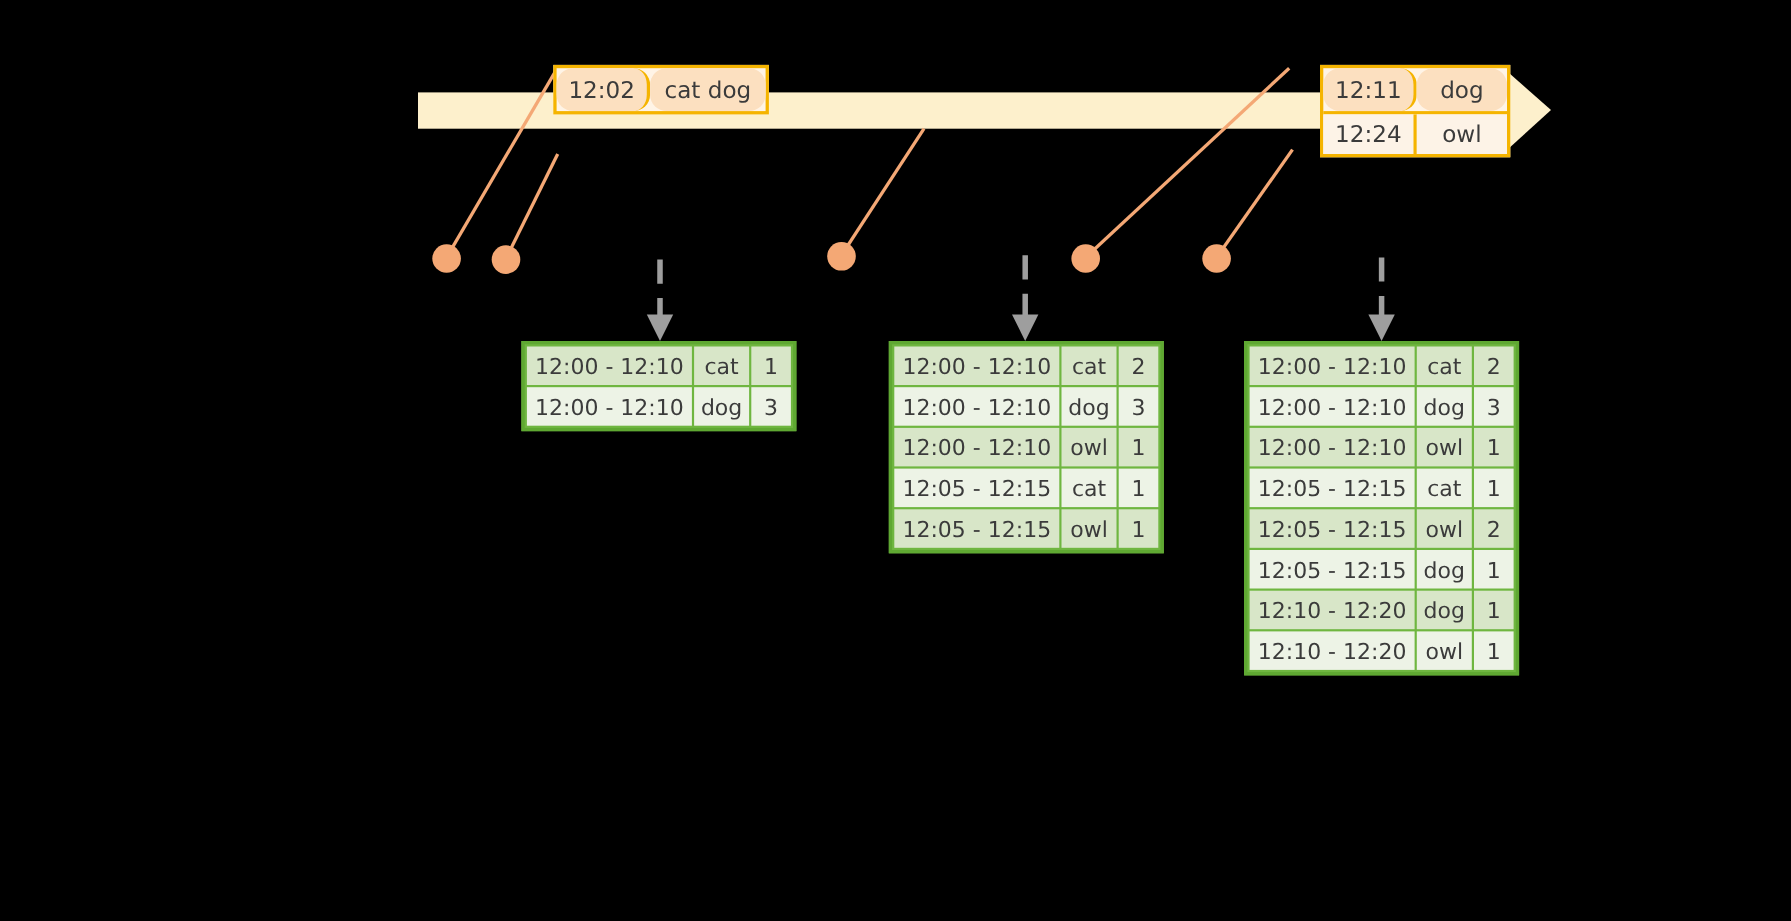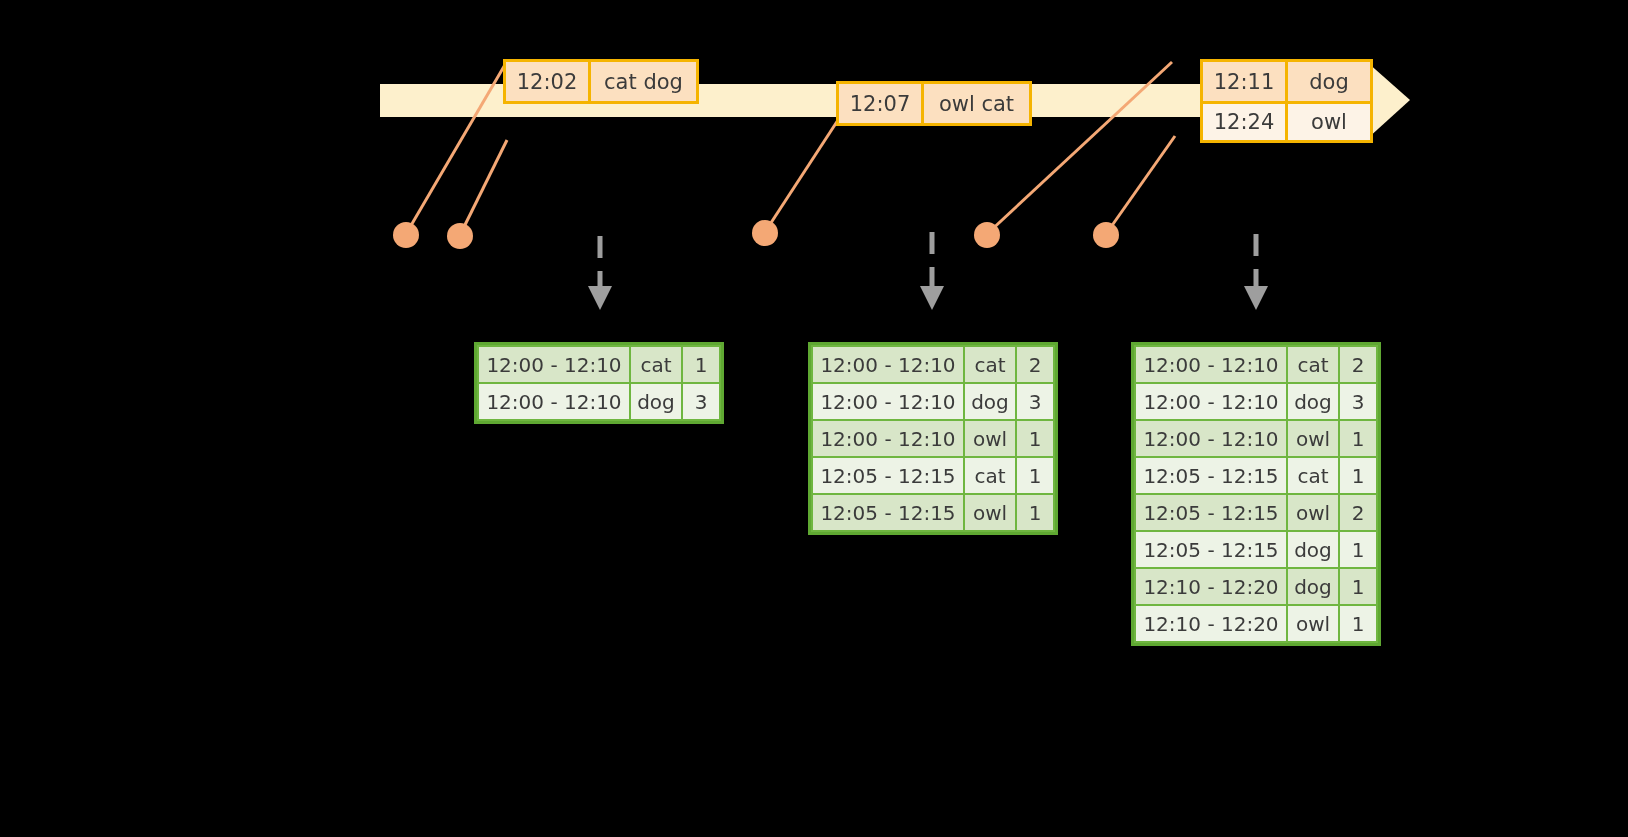--- a/index.html
+++ b/index.html
@@ -6,29 +6,29 @@
   body{width:1628px;height:837px;position:relative;overflow:hidden;
        font-family:"DejaVu Sans","Liberation Sans",sans-serif;}
   .stage{position:absolute;left:0;top:0;width:1628px;height:837px;}
   svg.layer{position:absolute;left:0;top:0;width:1628px;height:837px;pointer-events:none;}
 
   
   .evt-group{position:absolute;border:3px solid #F5B400;box-sizing:border-box;
              background:#FFF4E6;}
   .evt-row{display:flex;height:39px;box-sizing:border-box;}
   .evt-row + .evt-row{border-top:3px solid #F5B400;}
-  .evt-row.shade .evt-cell{background:#FCE0C0;}
+  .evt-row.shade .evt-cell{background:#FCE0C0;border-radius:15px;}
   .evt-cell{display:flex;align-items:center;justify-content:center;
             font-size:21px;color:#3b3b3b;box-sizing:border-box;background:#FDF3E7;}
   .evt-cell.time{width:85px;border-right:3px solid #F5B400;}
   .evt-cell.val{flex:1;}
 
   
   .gtable{position:absolute;border:3px solid #5FA832;box-sizing:border-box;
-          background:#6FB640;padding:2px;margin-top:32px;}
+          background:#6FB640;padding:2px;}
   .grow{display:flex;height:35px;box-sizing:border-box;margin-bottom:2px;}
   .grow:last-child{margin-bottom:0;}
   .gcell{display:flex;align-items:center;justify-content:center;
          font-size:20px;color:#3b3b3b;box-sizing:border-box;
          background:#EDF3E6;margin-right:2px;}
   .gcell:last-child{margin-right:0;}
   .grow.alt .gcell{background:#D8E6C8;}
   .gcell.win{width:150px;}
   .gcell.key{width:50px;}
   .gcell.cnt{width:36px;}
@@ -77,26 +77,20 @@
     </g>
   </svg>
 
   <div class="evt-group" style="left:503px;top:59px;width:196px;">
     <div class="evt-row shade">
       <div class="evt-cell time">12:02</div>
       <div class="evt-cell val">cat dog</div>
     </div>
   </div>
 
-  <div class="evt-group" style="left:836px;top:81px;width:196px;">
-    <div class="evt-row shade">
-      <div class="evt-cell time">12:07</div>
-      <div class="evt-cell val">owl cat</div>
-    </div>
-  </div>
 
   <div class="evt-group" style="left:1200px;top:59px;width:173px;">
     <div class="evt-row shade">
       <div class="evt-cell time">12:11</div>
       <div class="evt-cell val">dog</div>
     </div>
     <div class="evt-row">
       <div class="evt-cell time">12:24</div>
       <div class="evt-cell val">owl</div>
     </div>

